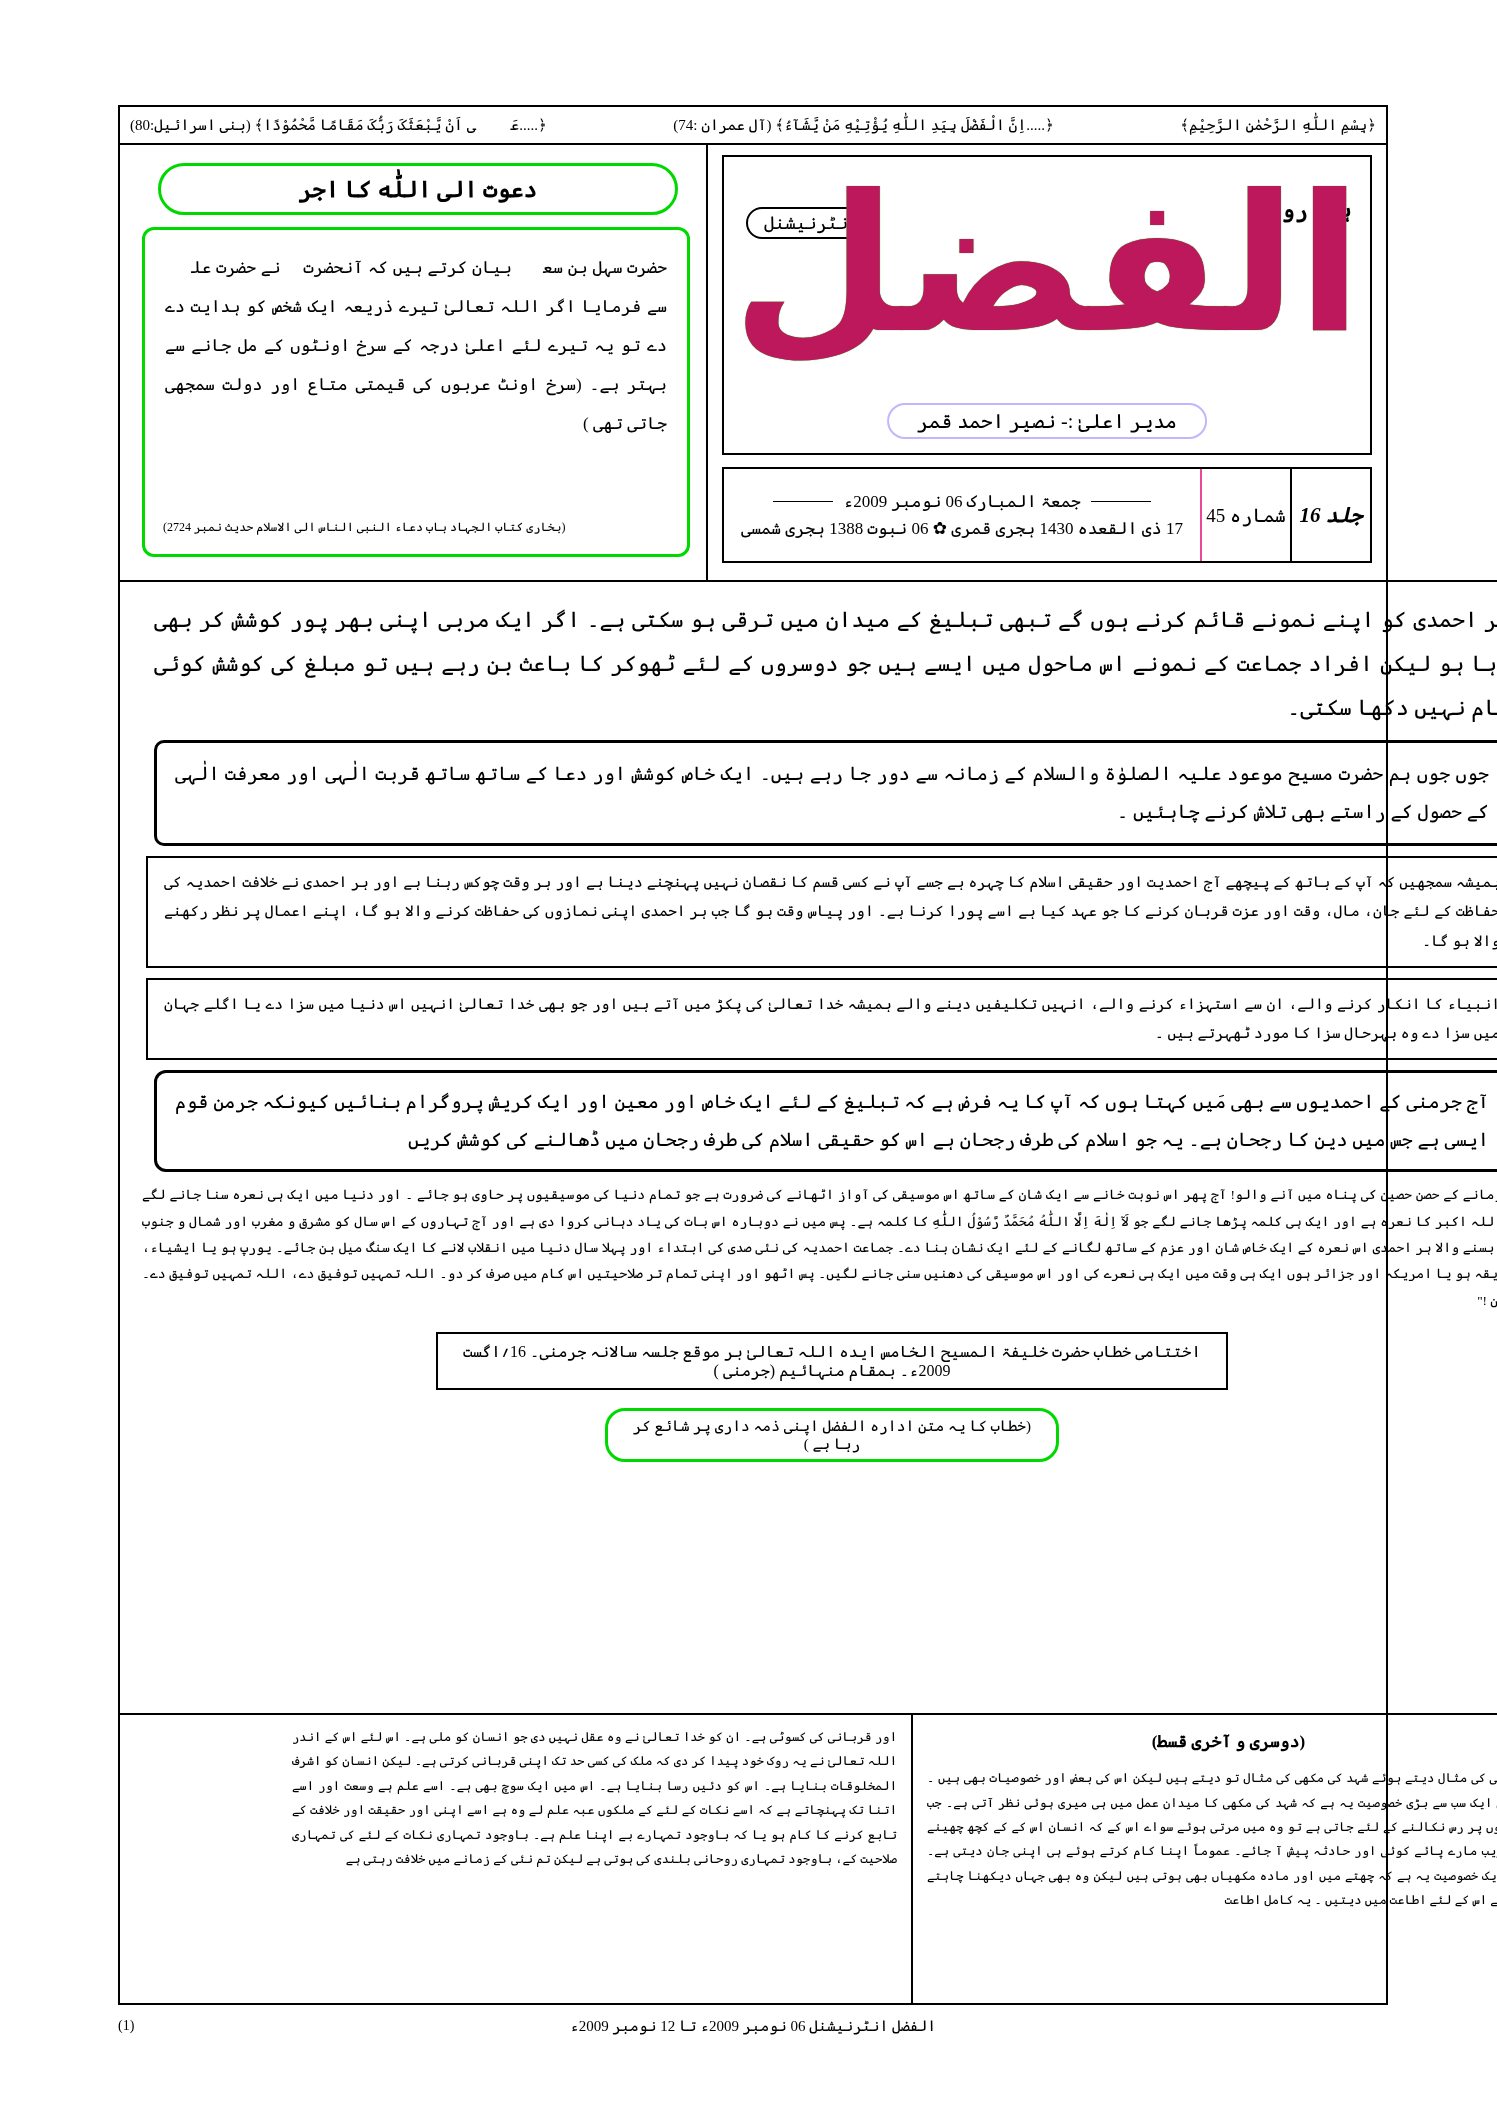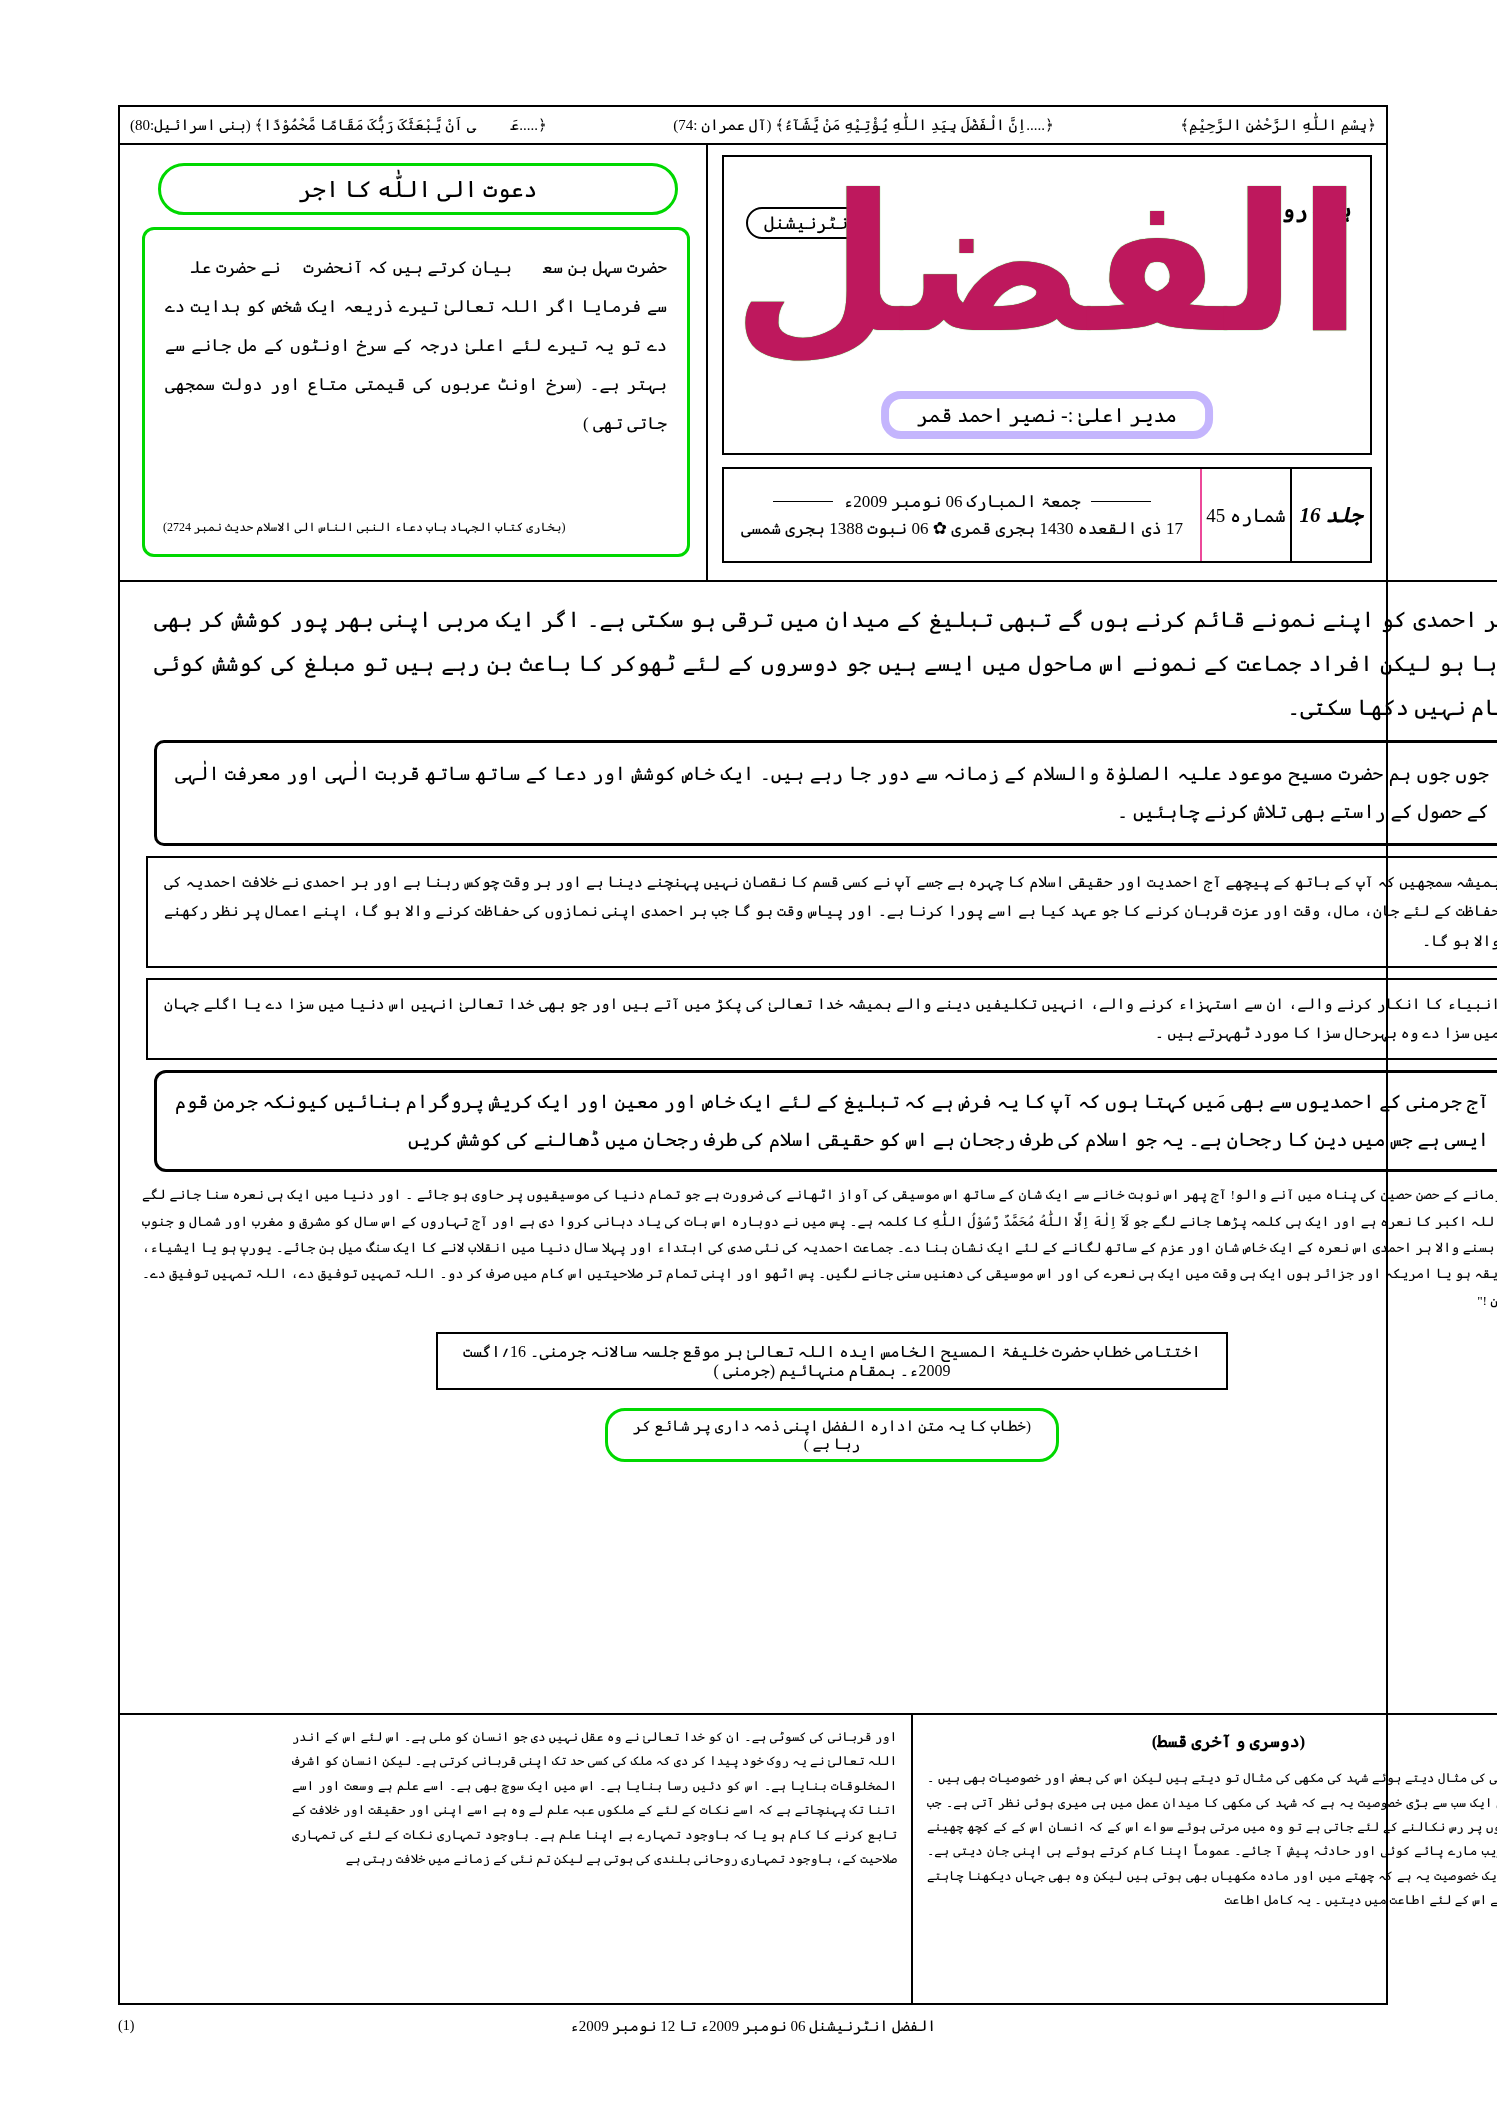--- a/index.html
+++ b/index.html
@@ -107,21 +107,21 @@
     border-radius: 18px;
     padding: 3px 16px;
     font-size: 18px;
     background: #fff;
   }
   .logo-editor {
     position: absolute;
     left: 50%;
     transform: translateX(-50%);
     bottom: 14px;
-    border: 8px solid #c4b5fd;
+    border: 2px solid #c4b5fd;
     border-radius: 20px;
     padding: 4px 28px;
     font-size: 20px;
     background: #fff;
     white-space: nowrap;
   }
 
   .issue-box {
     position: absolute;
     left: 14px;
@@ -165,21 +165,21 @@
     position: absolute;
     right: 28px;
     top: 18px;
     width: 520px;
     height: 52px;
     border: 3px solid #00d800;
     border-radius: 26px;
     box-sizing: border-box;
     display: flex; align-items: center; justify-content: center;
     font-size: 23px;
-    font-weight: normal;
+    font-weight: bold;
   }
   .hadith-box {
     position: absolute;
     right: 16px;
     top: 82px;
     width: 548px;
     height: 330px;
     border: 3px solid #00d800;
     border-radius: 12px;
     box-sizing: border-box;

